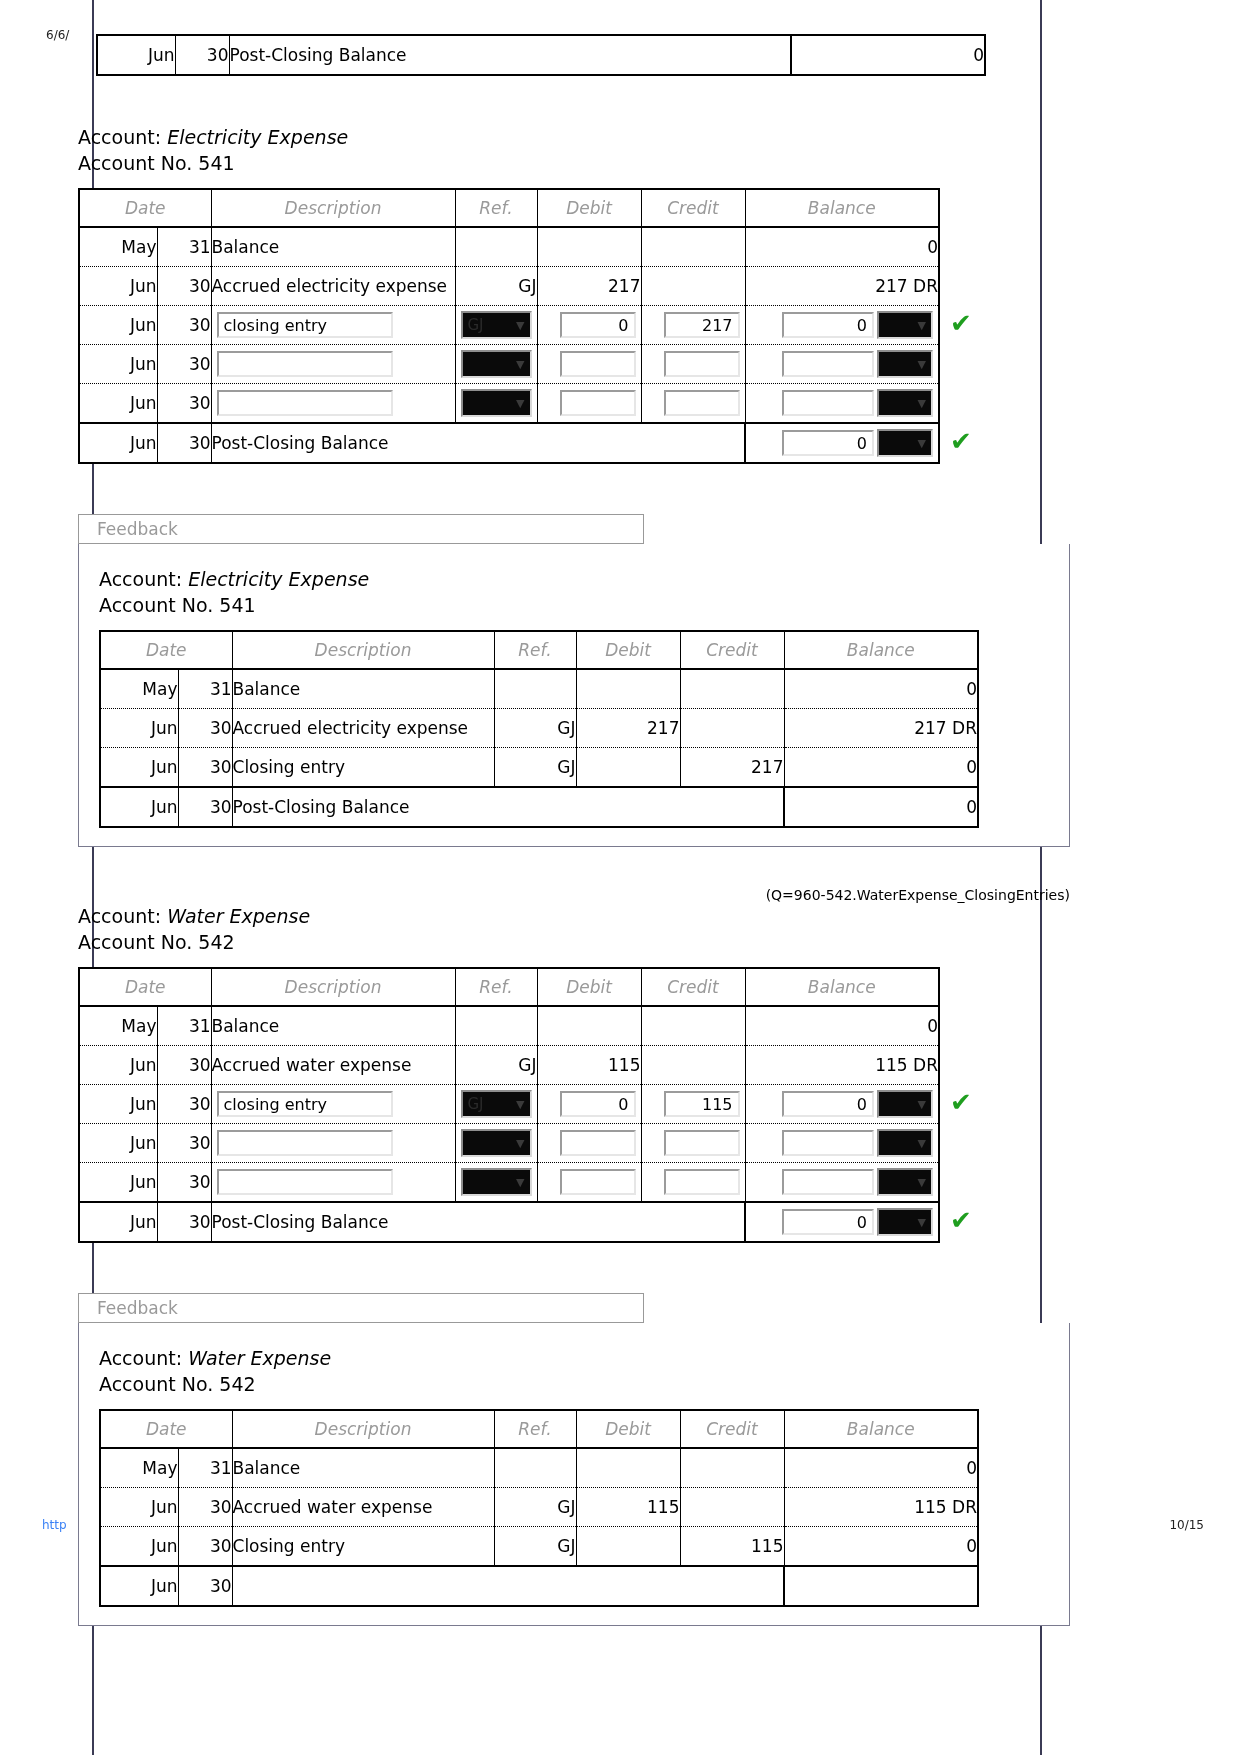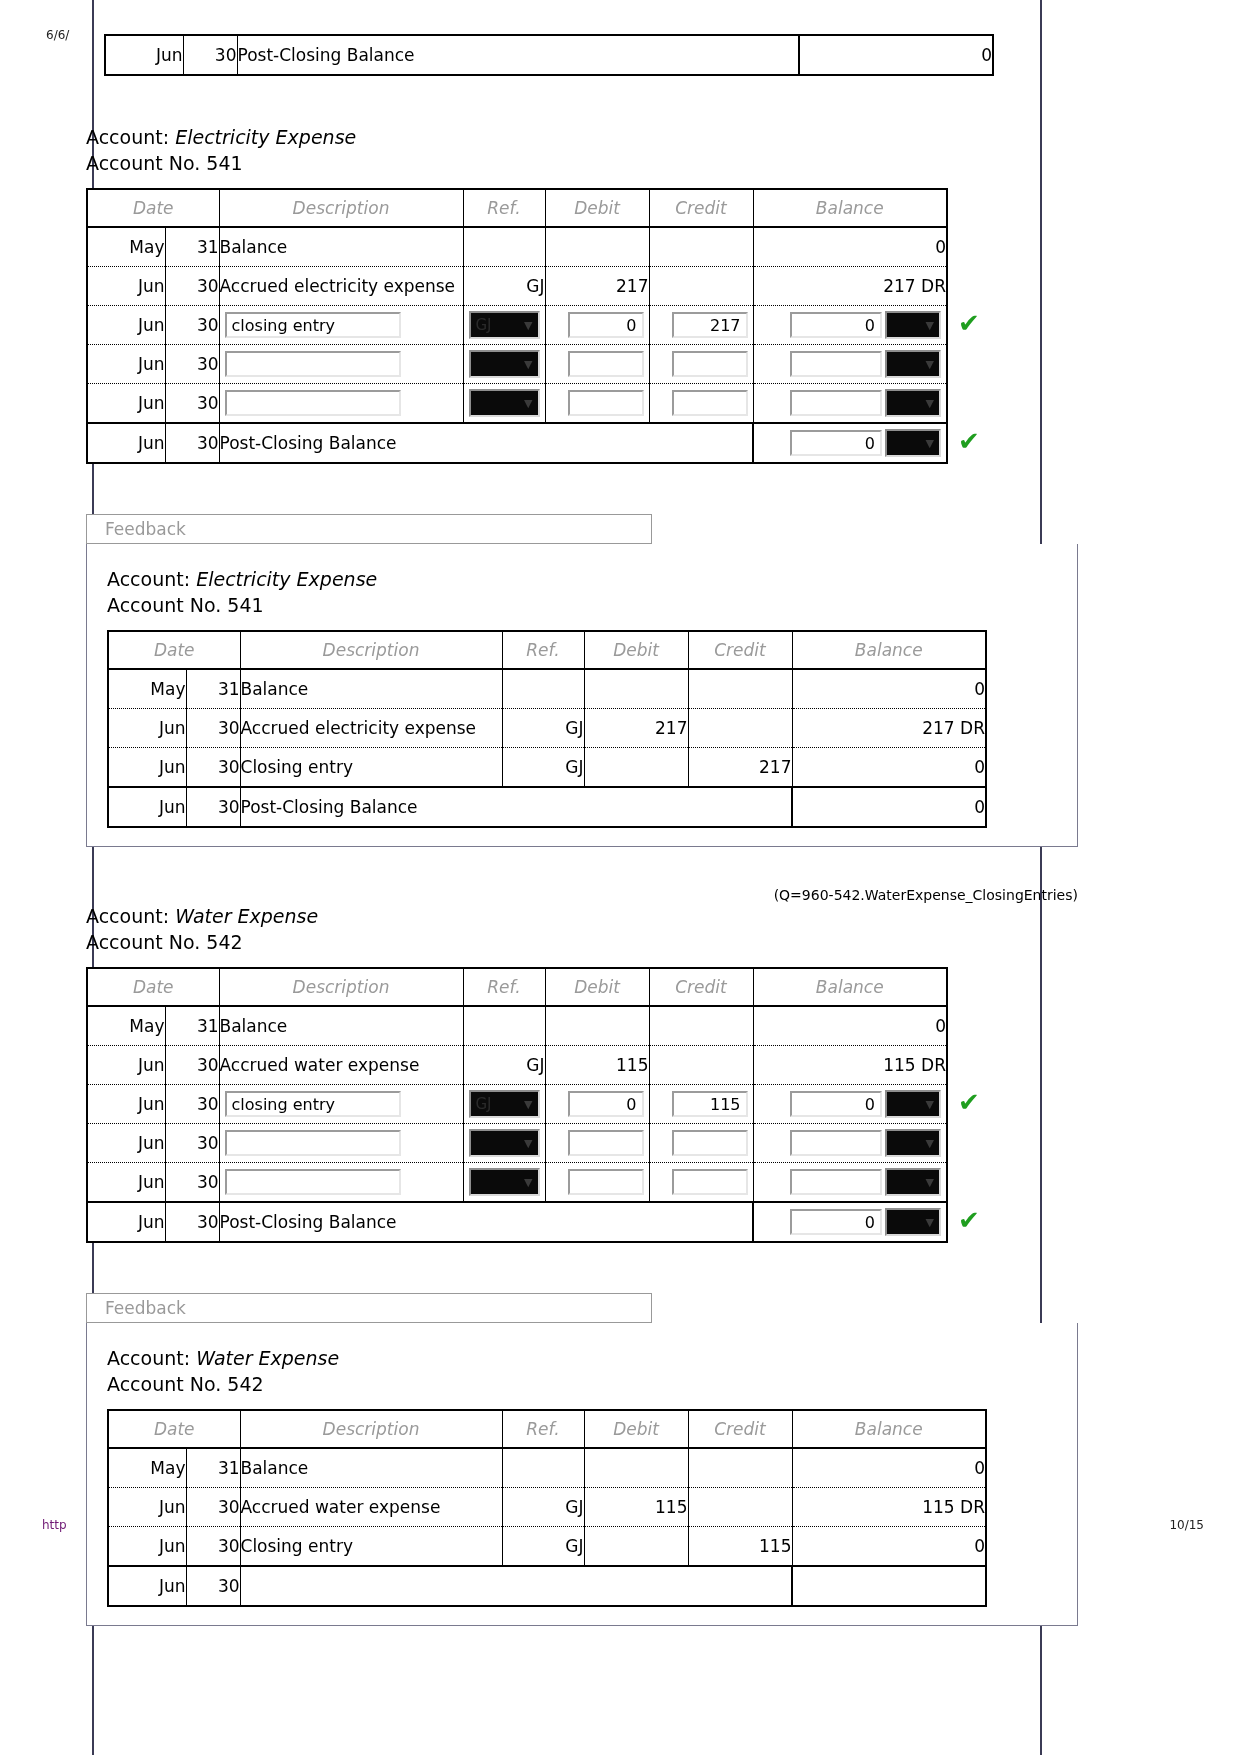--- a/index.html
+++ b/index.html
@@ -1,29 +1,29 @@
 <!DOCTYPE html>
 <html><head>
 <meta charset="utf-8">
 <style>
   html,body{margin:0;padding:0;background:#ffffff;}
   body{width:1240px;height:1755px;position:relative;font-family:"DejaVu Sans",sans-serif;color:#000;overflow:hidden;}
 
   
   .print-mark{position:absolute;font-size:12px;color:#222;font-family:"DejaVu Sans",sans-serif;white-space:nowrap;}
   #print-date{left:46px;top:28px;}
-  #print-url{left:42px;top:1518px;color:#701a75;}
+  #print-url{left:42px;top:1518px;color:#3b82f6;}
   #print-page{right:36px;top:1518px;}
 
   
   .page-rule{position:absolute;top:0;bottom:0;width:2px;background:#3b3b55;}
   #rule-left{left:92px;}
   #rule-right{left:1040px;}
 
-  .content{position:absolute;left:86px;top:0;width:992px;}
+  .content{position:absolute;left:78px;top:0;width:992px;}
 
   
   table.ledger{border-collapse:collapse;table-layout:fixed;background:#fff;}
   table.ledger td,table.ledger th{padding:0;vertical-align:middle;}
 
   .outer{border:2px solid #000;}
   .hdr td{border-right:1px solid #000;height:36px;text-align:center;
           font-style:italic;color:#9a9a9a;font-size:17px;}
   .hdr td:last-child{border-right:none;}
   .hdr{border-bottom:2px solid #000;}

